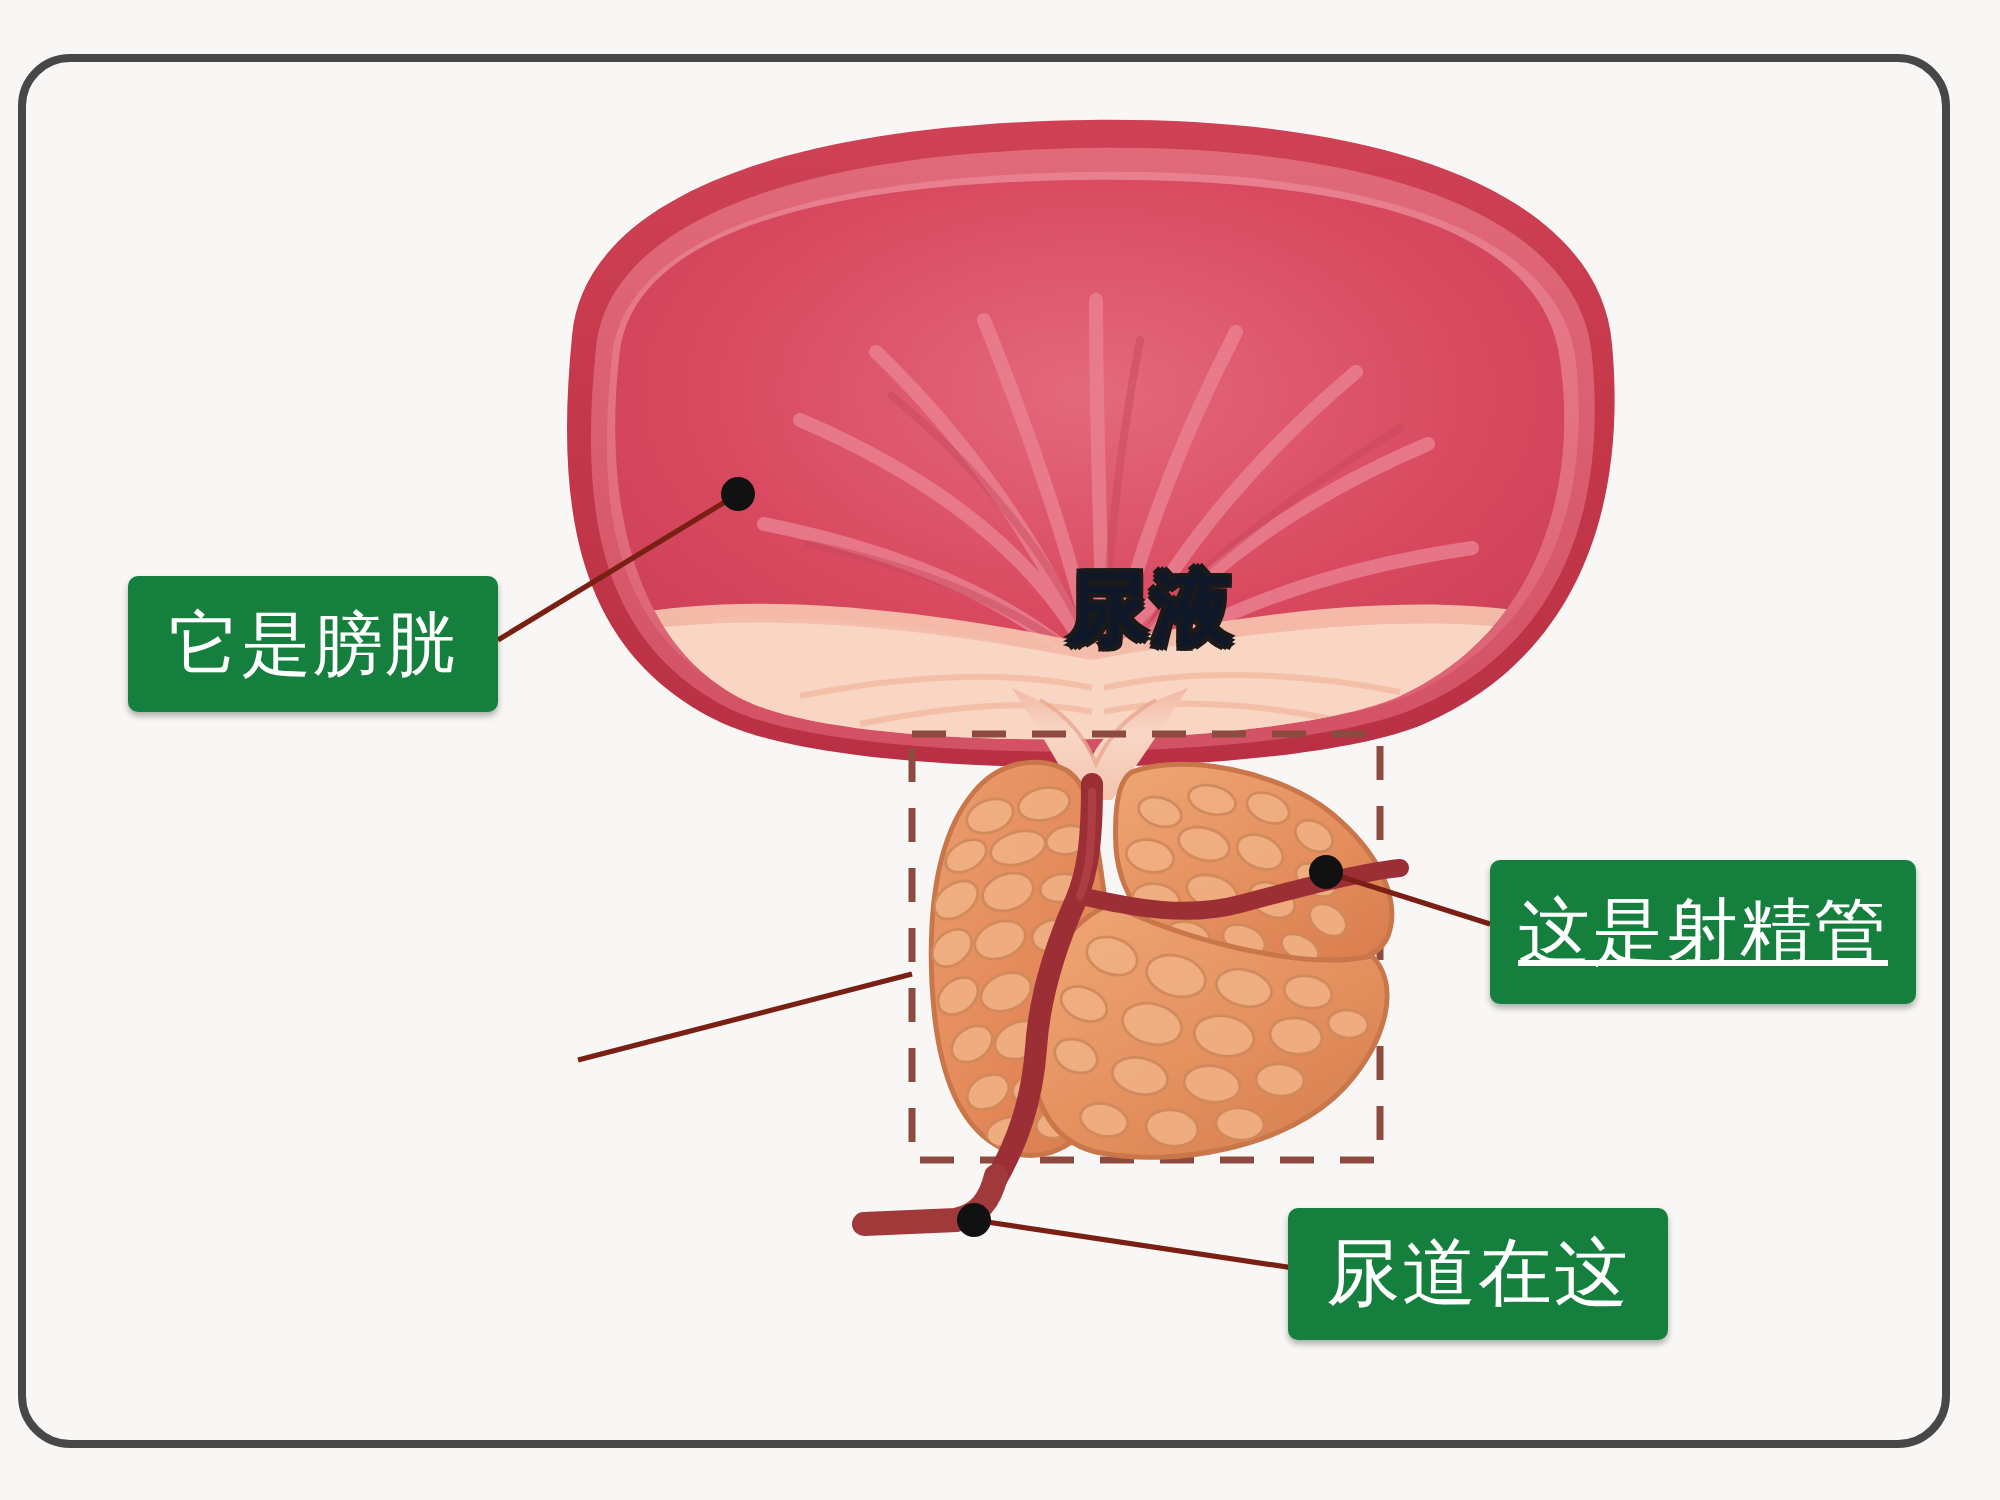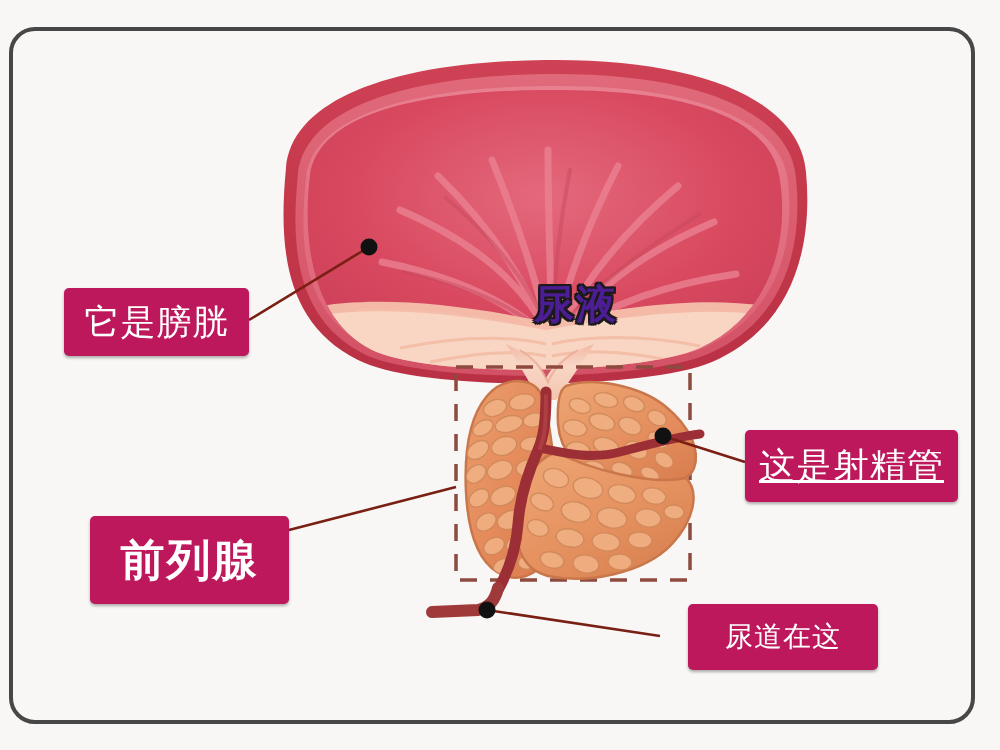--- a/index.html
+++ b/index.html
@@ -19,41 +19,41 @@
     left:9px; top:27px;
     width:966px; height:697px;
     border:4px solid #474747;
     border-radius:26px;
     background:#f8f7f5;
   }
   svg#art { position:absolute; left:0; top:0; width:1000px; height:750px; }
 
   .label-box {
     position:absolute;
-    background:#be185d;
+    background:#15803d;
     border-radius:5px;
     color:#ffffff;
     display:flex;
     align-items:center;
     justify-content:center;
     box-shadow:0 2px 3px rgba(0,0,0,0.30);
     letter-spacing:1px;
     white-space:nowrap;
   }
   #lbl-bladder { left:64px;  top:288px; width:185px; height:68px;  font-size:35px; }
   #lbl-prostate{ left:90px;  top:516px; width:199px; height:88px;  font-size:44px; font-weight:bold; letter-spacing:2px; }
   #lbl-duct    { left:745px; top:430px; width:213px; height:72px;  font-size:36px;text-decoration:underline; }
-  #lbl-urethra { left:688px; top:604px; width:190px; height:66px;  font-size:28px; }
+  #lbl-urethra { left:644px; top:604px; width:190px; height:66px;  font-size:37px; }
 
   #urine-text {
     position:absolute;
     left:534px; top:277px;
     font-size:40px;
     font-weight:bold;
-    color:#4c1d95;
+    color:#0f172a;
     letter-spacing:2px;
     text-shadow:
       -2px -2px 0 #1a1a1a,  2px -2px 0 #1a1a1a,
       -2px  2px 0 #1a1a1a,  2px  2px 0 #1a1a1a,
       -2px  0   0 #1a1a1a,  2px  0   0 #1a1a1a,
        0   -2px 0 #1a1a1a,  0    2px 0 #1a1a1a;
   }
 </style>
 </head>
 <body>
@@ -281,23 +281,20 @@
       <circle cx="487" cy="610" r="8.5"></circle>
     </g>
   </svg>
 
   <div id="urine-text">尿液</div>
 
   <div class="label-box" id="lbl-bladder">
     <span>它是膀胱</span>
   </div>
 
-  <div class="label-box" id="lbl-prostate">
-    <span>前列腺</span>
-  </div>
 
   <div class="label-box" id="lbl-duct">
     <span>这是射精管</span>
   </div>
 
   <div class="label-box" id="lbl-urethra">
     <span>尿道在这</span>
   </div>
 
 </div>

